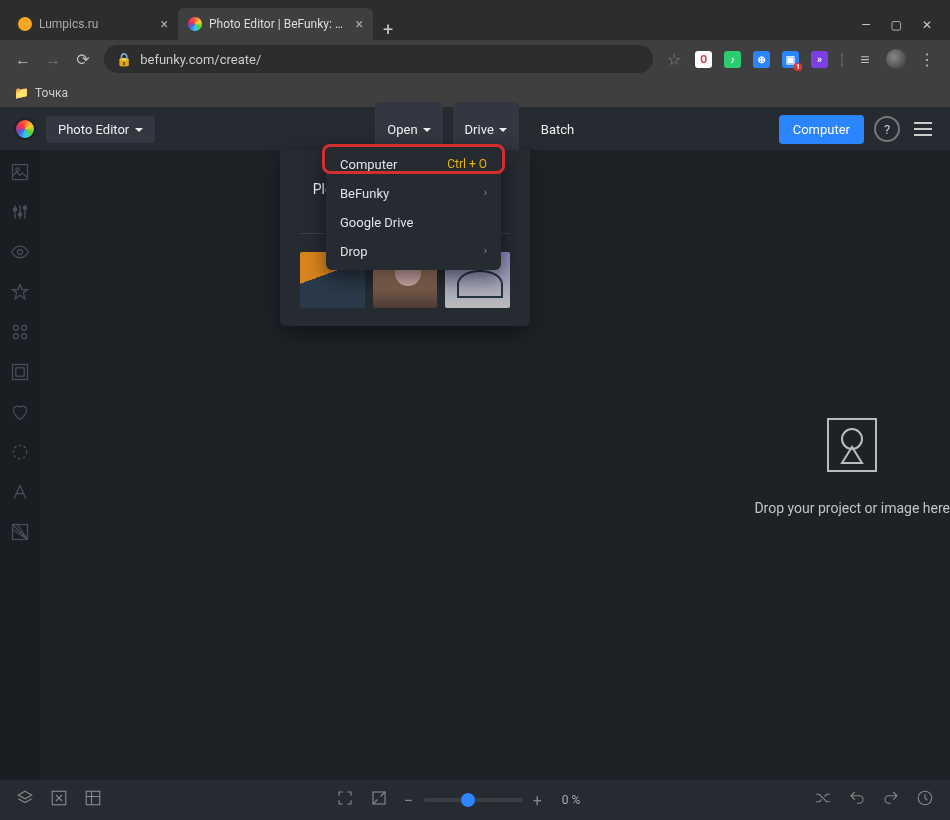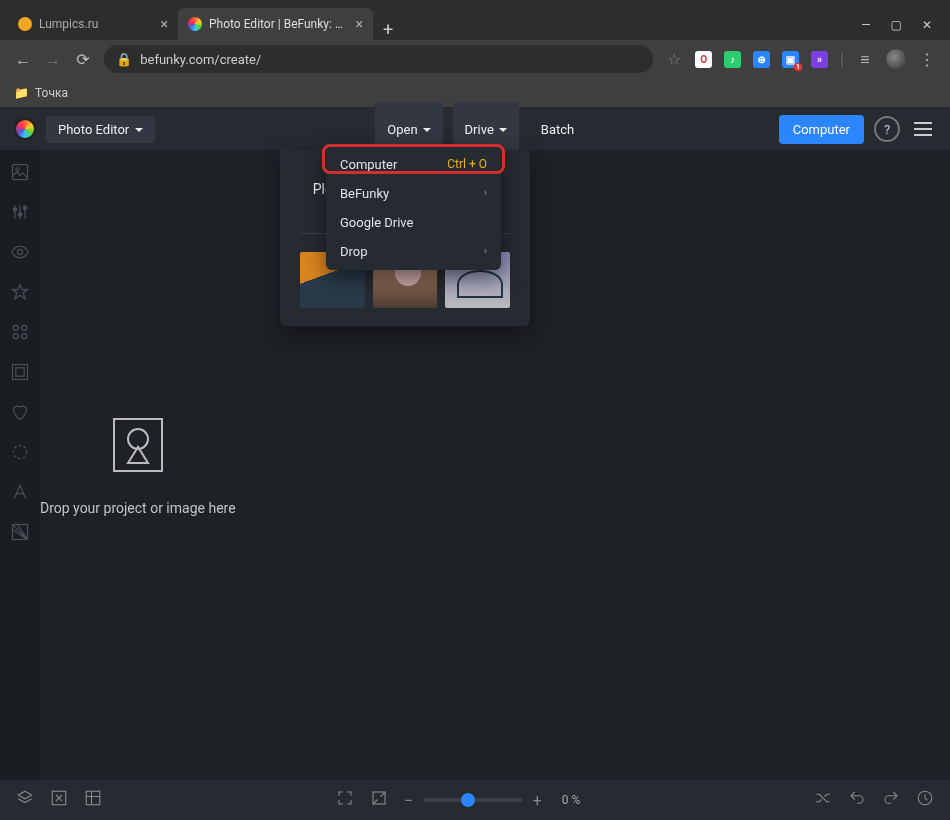--- a/index.html
+++ b/index.html
@@ -43,21 +43,21 @@
   .helpbtn { width:26px; height:26px; border:2px solid #777; border-radius:50%; display:flex; align-items:center; justify-content:center; color:#ccc; font-size:13px; cursor:pointer; }
   .hamburger { display:flex; flex-direction:column; gap:4px; cursor:pointer; padding:4px; }
   .hamburger div { width:18px; height:2px; background:#ccc; }
 
   
   .appbody { flex:1; display:flex; position:relative; }
   .sidebar { width:40px; background:#1a1d22; display:flex; flex-direction:column; align-items:center; padding-top:12px; gap:20px; }
   .sidebar .tool { width:20px; height:20px; color:#4a4e56; cursor:pointer; display:flex; align-items:center; justify-content:center; }
   .sidebar .tool svg { width:20px; height:20px; stroke:#4a4e56; fill:none; stroke-width:1.5; }
 
-  .canvas { flex:1; background:#1e2126; position:relative; display:flex; align-items:center; justify-content:flex-start; }
+  .canvas { flex:1; background:#1e2126; position:relative; display:flex; align-items:center; justify-content:flex-end; }
   .dropmsg { text-align:center; color:#c1c4c9; font-size:14px; }
   .dropicon { margin: 0 auto 22px auto; }
   .dropicon svg { stroke:#bbb; fill:none; stroke-width:2; }
 
   
   .openpanel { position:absolute; top:0; left:280px; width:250px; background:#262a31; border-radius:0 0 6px 6px; padding:30px 20px 18px 20px; box-shadow:0 8px 20px rgba(0,0,0,0.4); }
   .opentitle { color:#eee; font-size:14px; text-align:center; line-height:1.4; }
   .thumbs { display:flex; gap:8px; margin-top:18px; }
   .thumb { width:70px; height:56px; border-radius:2px; cursor:pointer; }
 

